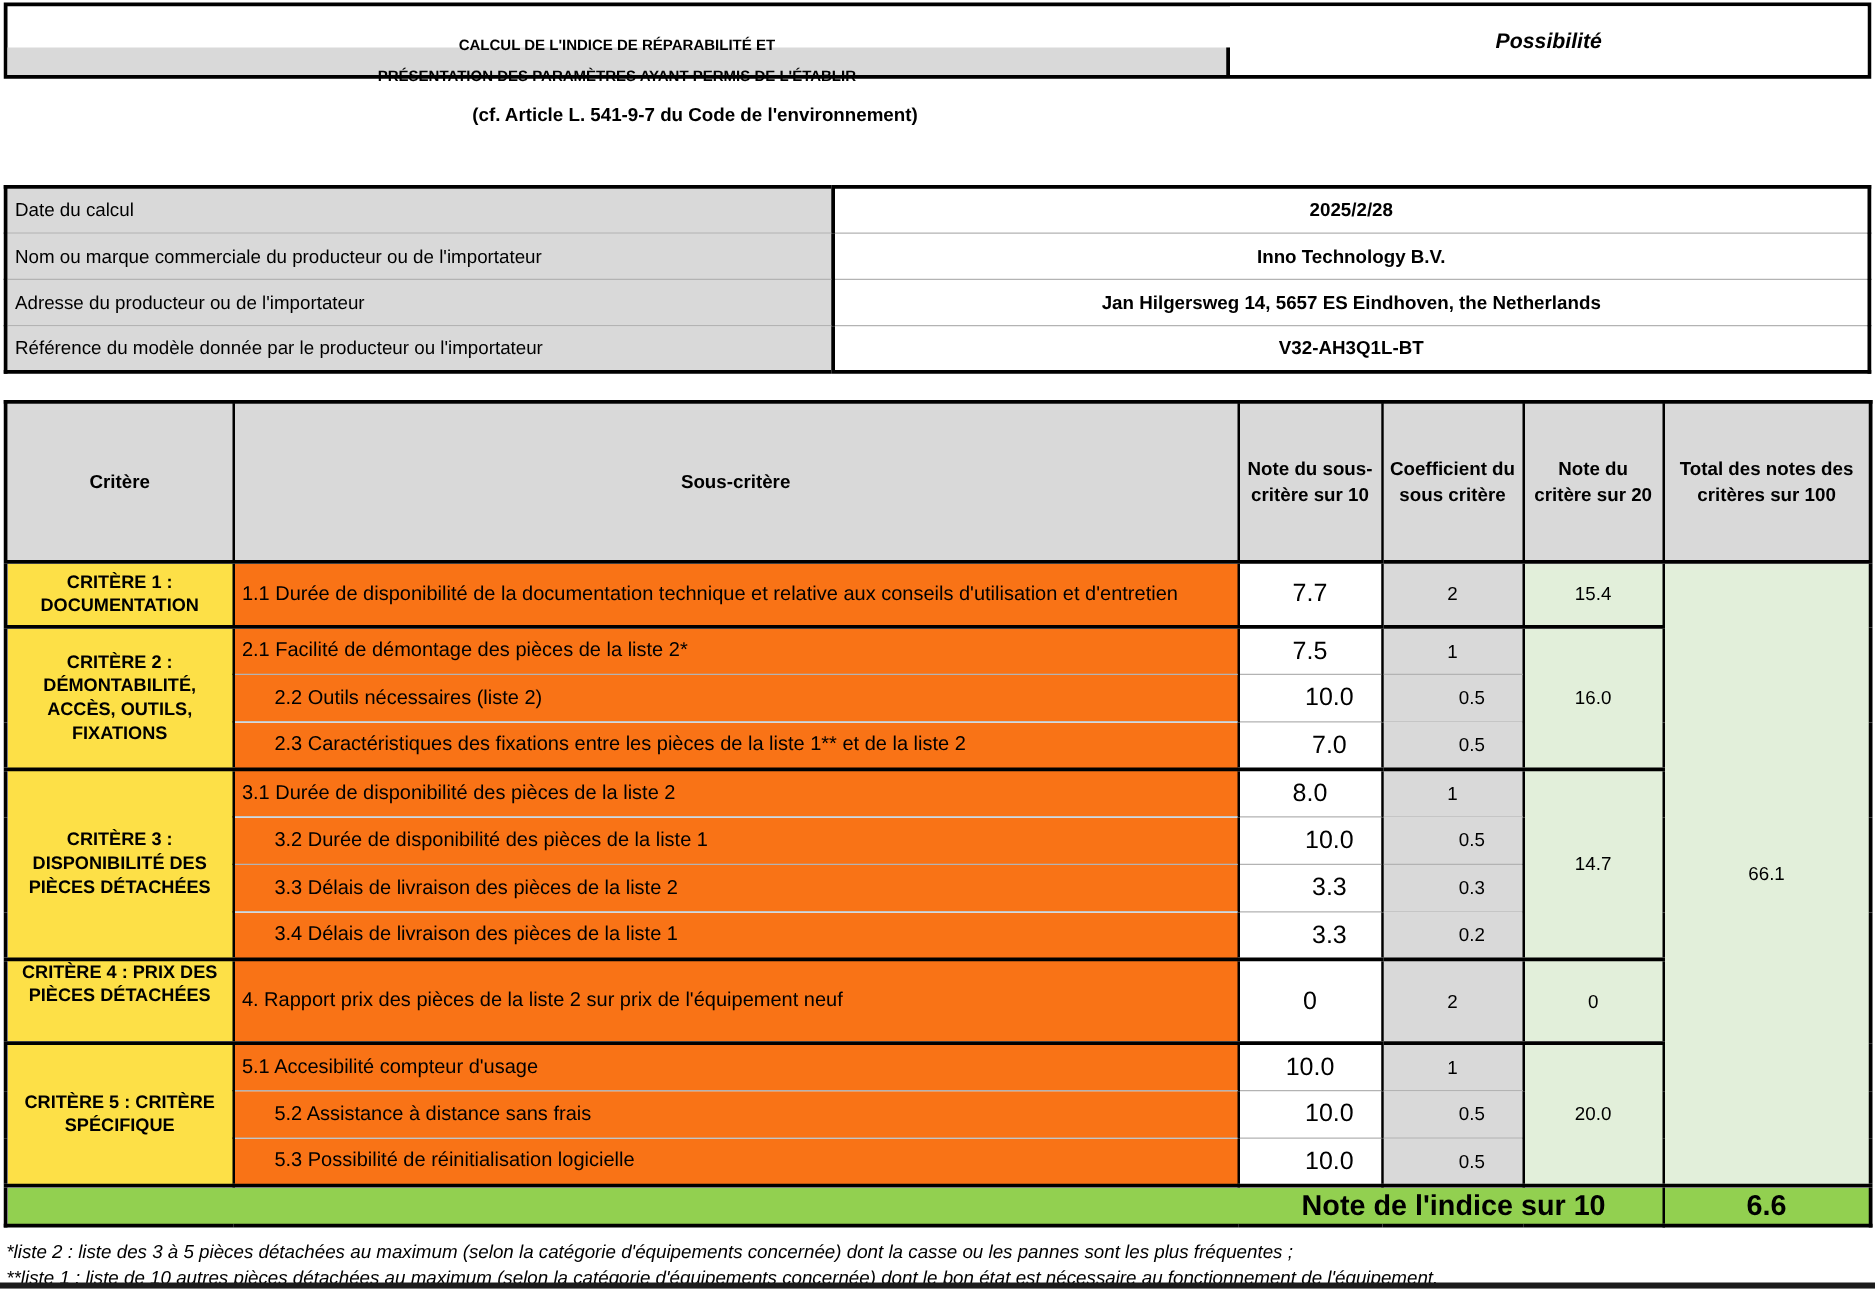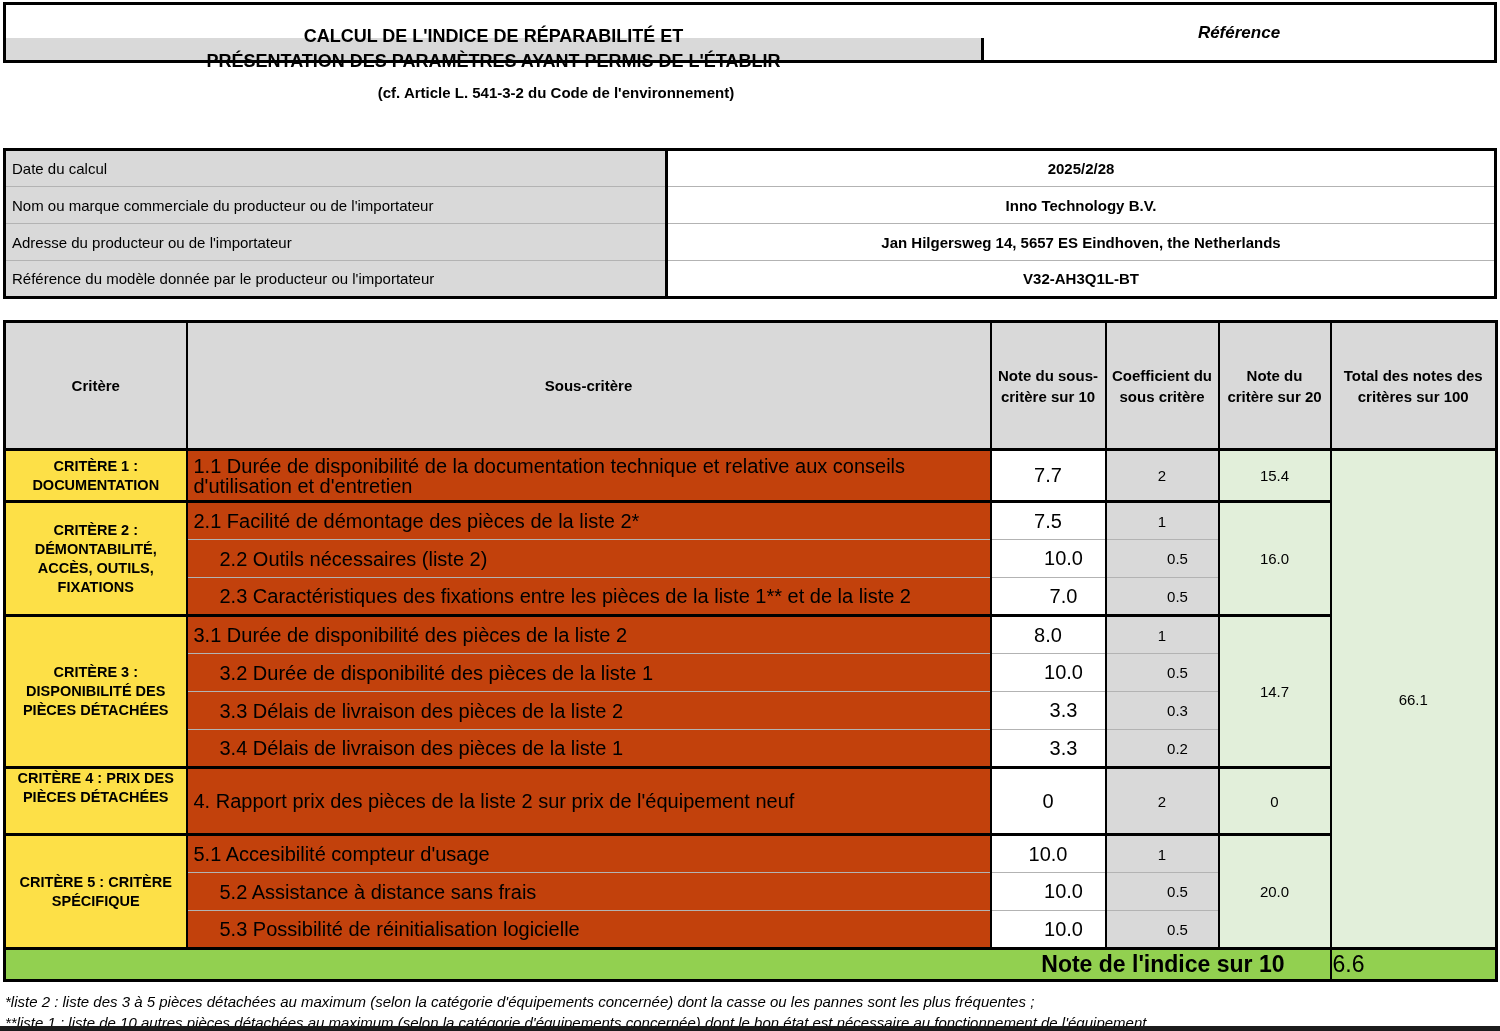--- a/index.html
+++ b/index.html
@@ -8,21 +8,21 @@
     font-family:"Liberation Sans", sans-serif;color:#000;overflow:hidden;
   }
   
   .header-box{
     position:absolute;top:2px;left:3px;width:1494px;height:61px;
     border:3px solid #000;box-sizing:border-box;display:flex;
   }
   .header-title{
     width:978px;background:#d9d9d9;border-right:3px solid #000;box-sizing:border-box;
     display:flex;flex-direction:column;justify-content:center;text-align:center;
-    font-weight:bold;font-size:18px;line-height:25px;margin-top:33px;
+    font-weight:bold;font-size:12px;line-height:25px;margin-top:33px;
   }
   .header-product{
     flex:1;background:#fff;display:flex;align-items:center;justify-content:center;
     font-style:italic;font-weight:bold;font-size:17px;
   }
   
   .subtitle{
     position:absolute;top:82px;left:0;width:1112px;text-align:center;
     font-weight:bold;font-size:15px;line-height:22px;
   }
@@ -56,54 +56,54 @@
   tr.inner > td{border-top:1px solid #b3b3b3;padding-left:32px;}
   tr.r-std{height:38px;}
   tr.r-tall{height:52px;}
   tr.r-xtall{height:57px;}
   .c-crit{
     background:#fde047;font-weight:bold;text-align:center;vertical-align:middle;
     font-size:14.5px;line-height:19px;padding:0 3px;
   }
   .clipbox{height:64px;overflow:hidden;}
   .c-sub{
-    background:#c2410c;text-align:left;vertical-align:middle;
-    font-size:20px;line-height:20px;padding:2px 8px 2px 6px;
+    background:#f97316;text-align:left;vertical-align:middle;
+    font-size:16px;line-height:20px;padding:2px 8px 2px 6px;
   }
   .c-note{background:#ffffff;text-align:center;vertical-align:middle;font-size:20px;}
   .c-coef{background:#d9d9d9;text-align:center;vertical-align:middle;font-size:15px;}
   .c-n20{background:#e2efda;text-align:center;vertical-align:middle;font-size:15px;}
   .c-total{background:#e2efda;text-align:center;vertical-align:middle;font-size:15px;}
   tr.final-row{height:30px;}
   tr.final-row > td{border-top:3px solid #000;}
   .final-label{
     background:#92d050;text-align:right;padding-right:45px;
     font-size:23px;font-weight:bold;vertical-align:middle;
   }
-  .final-value{background:#92d050;font-size:23px;font-weight:normal;vertical-align:middle;}
+  .final-value{background:#92d050;text-align:center;font-size:23px;font-weight:bold;vertical-align:middle;}
   
   .footnotes{
     position:absolute;top:991px;left:5px;width:1490px;
     font-style:italic;font-size:15px;line-height:21px;
   }
   .bottom-strip{position:absolute;left:0;top:1026px;width:1500px;height:5px;background:#1c1c1c;}
 </style>
 </head>
 <body>
 
 <div class="header-box">
   <div class="header-title">
     <div>CALCUL DE L'INDICE DE RÉPARABILITÉ ET</div>
     <div>PRÉSENTATION DES PARAMÈTRES AYANT PERMIS DE L'ÉTABLIR</div>
   </div>
-  <div class="header-product">Référence</div>
+  <div class="header-product">Possibilité</div>
 </div>
 
 <div class="subtitle">
-  <div>(cf. Article L. 541-3-2 du Code de l'environnement)</div>
+  <div>(cf. Article L. 541-9-7 du Code de l'environnement)</div>
 </div>
 
 <table class="info-table">
   <tbody>
       <tr>
         <td class="i-label">Date du calcul</td>
         <td class="i-value">2025/2/28</td>
       </tr>
       <tr>
         <td class="i-label">Nom ou marque commerciale du producteur ou de l'importateur</td>

